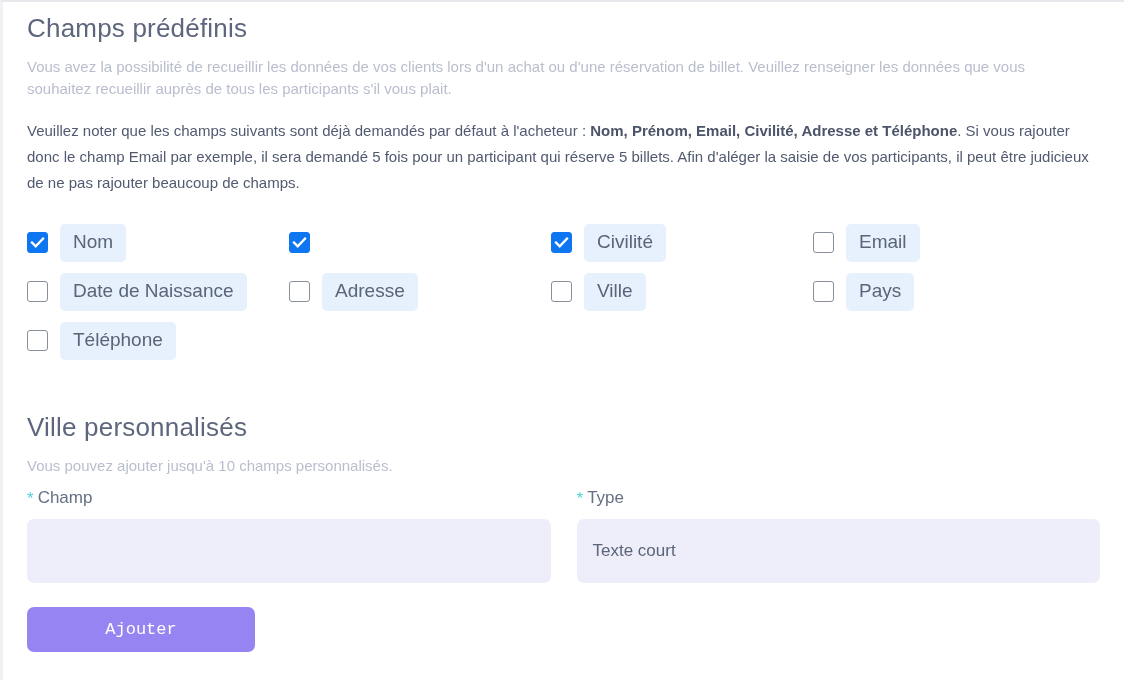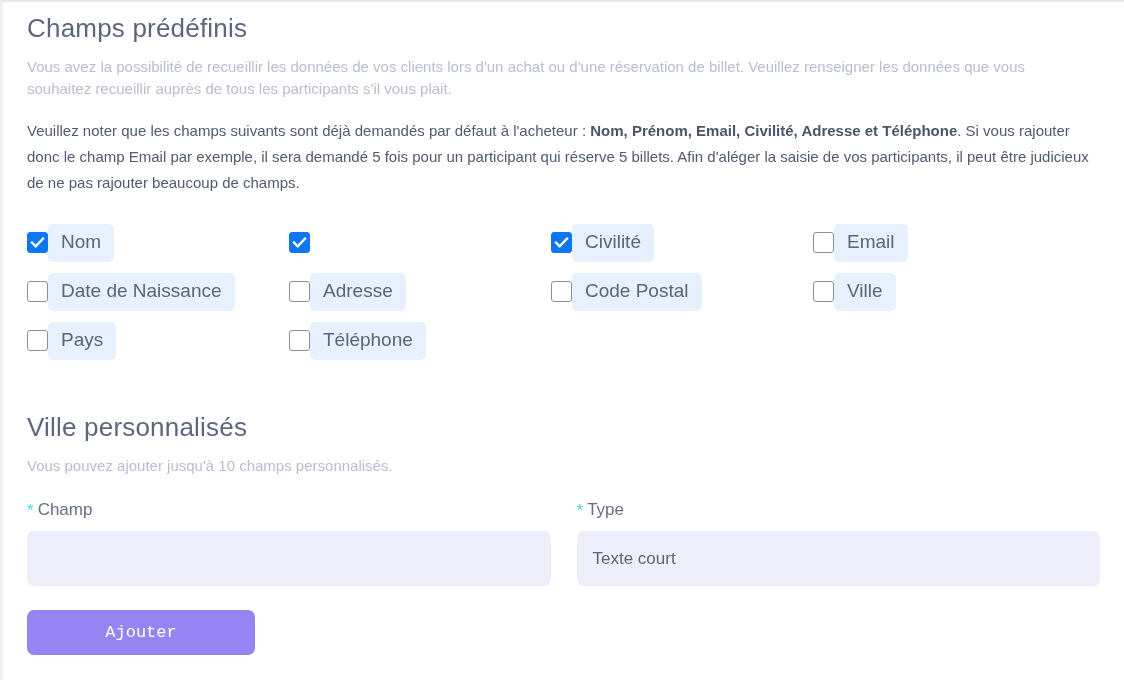--- a/index.html
+++ b/index.html
@@ -62,20 +62,21 @@
   .fields-grid {
     margin-top: 22px;
     display: grid;
     grid-template-columns: 262px 262px 262px 262px;
     grid-auto-rows: 49px;
     align-items: center;
   }
   .field-cell {
     display: flex;
     align-items: center;
+    gap: 12px;
     height: 40px;
   }
   .cbox {
     width: 21px;
     height: 21px;
     flex: 0 0 21px;
     box-sizing: border-box;
     border: 1.5px solid #8a8f9c;
     border-radius: 3px;
     background: #ffffff;
@@ -99,37 +100,37 @@
     padding: 7px 13px 9px 13px;
     border-radius: 5px;
     white-space: nowrap;
   }
 
   
   .custom-wrap { margin-top: 36px; }
   .form-row {
     display: flex;
     gap: 26px;
-    margin-top: 22px;
+    margin-top: 10px;
   }
   .form-col { flex: 1 1 0; min-width: 0; }
   .form-label {
     font-size: 17px;
     color: #666f83;
     line-height: 22px;
     margin-bottom: 9px;
   }
   .req-star {
     color: #4fd3d8;
     font-size: 17px;
     margin-right: 4px;
     vertical-align: -1px;
   }
   .input-box {
-    height: 55px;
+    height: 64px;
     background: #eeeefa;
     border: none;
     border-radius: 7px;
     box-sizing: border-box;
     display: flex;
     align-items: center;
     padding: 0 16px;
     font-size: 17px;
     color: #5b6478;
     font-family: "Liberation Sans", sans-serif;
@@ -197,24 +198,20 @@
       <div class="field-cell">
         <span class="cbox"></span>
         <span class="pill">Date de Naissance</span>
       </div>
       <div class="field-cell">
         <span class="cbox"></span>
         <span class="pill">Adresse</span>
       </div>
       <div class="field-cell">
         <span class="cbox"></span>
-        <span class="pill">Code Postal</span>
-      </div>
-      <div class="field-cell">
-        <span class="cbox"></span>
         <span class="pill">Ville</span>
       </div>
 
       <div class="field-cell">
         <span class="cbox"></span>
         <span class="pill">Pays</span>
       </div>
       <div class="field-cell">
         <span class="cbox"></span>
         <span class="pill">Téléphone</span>

